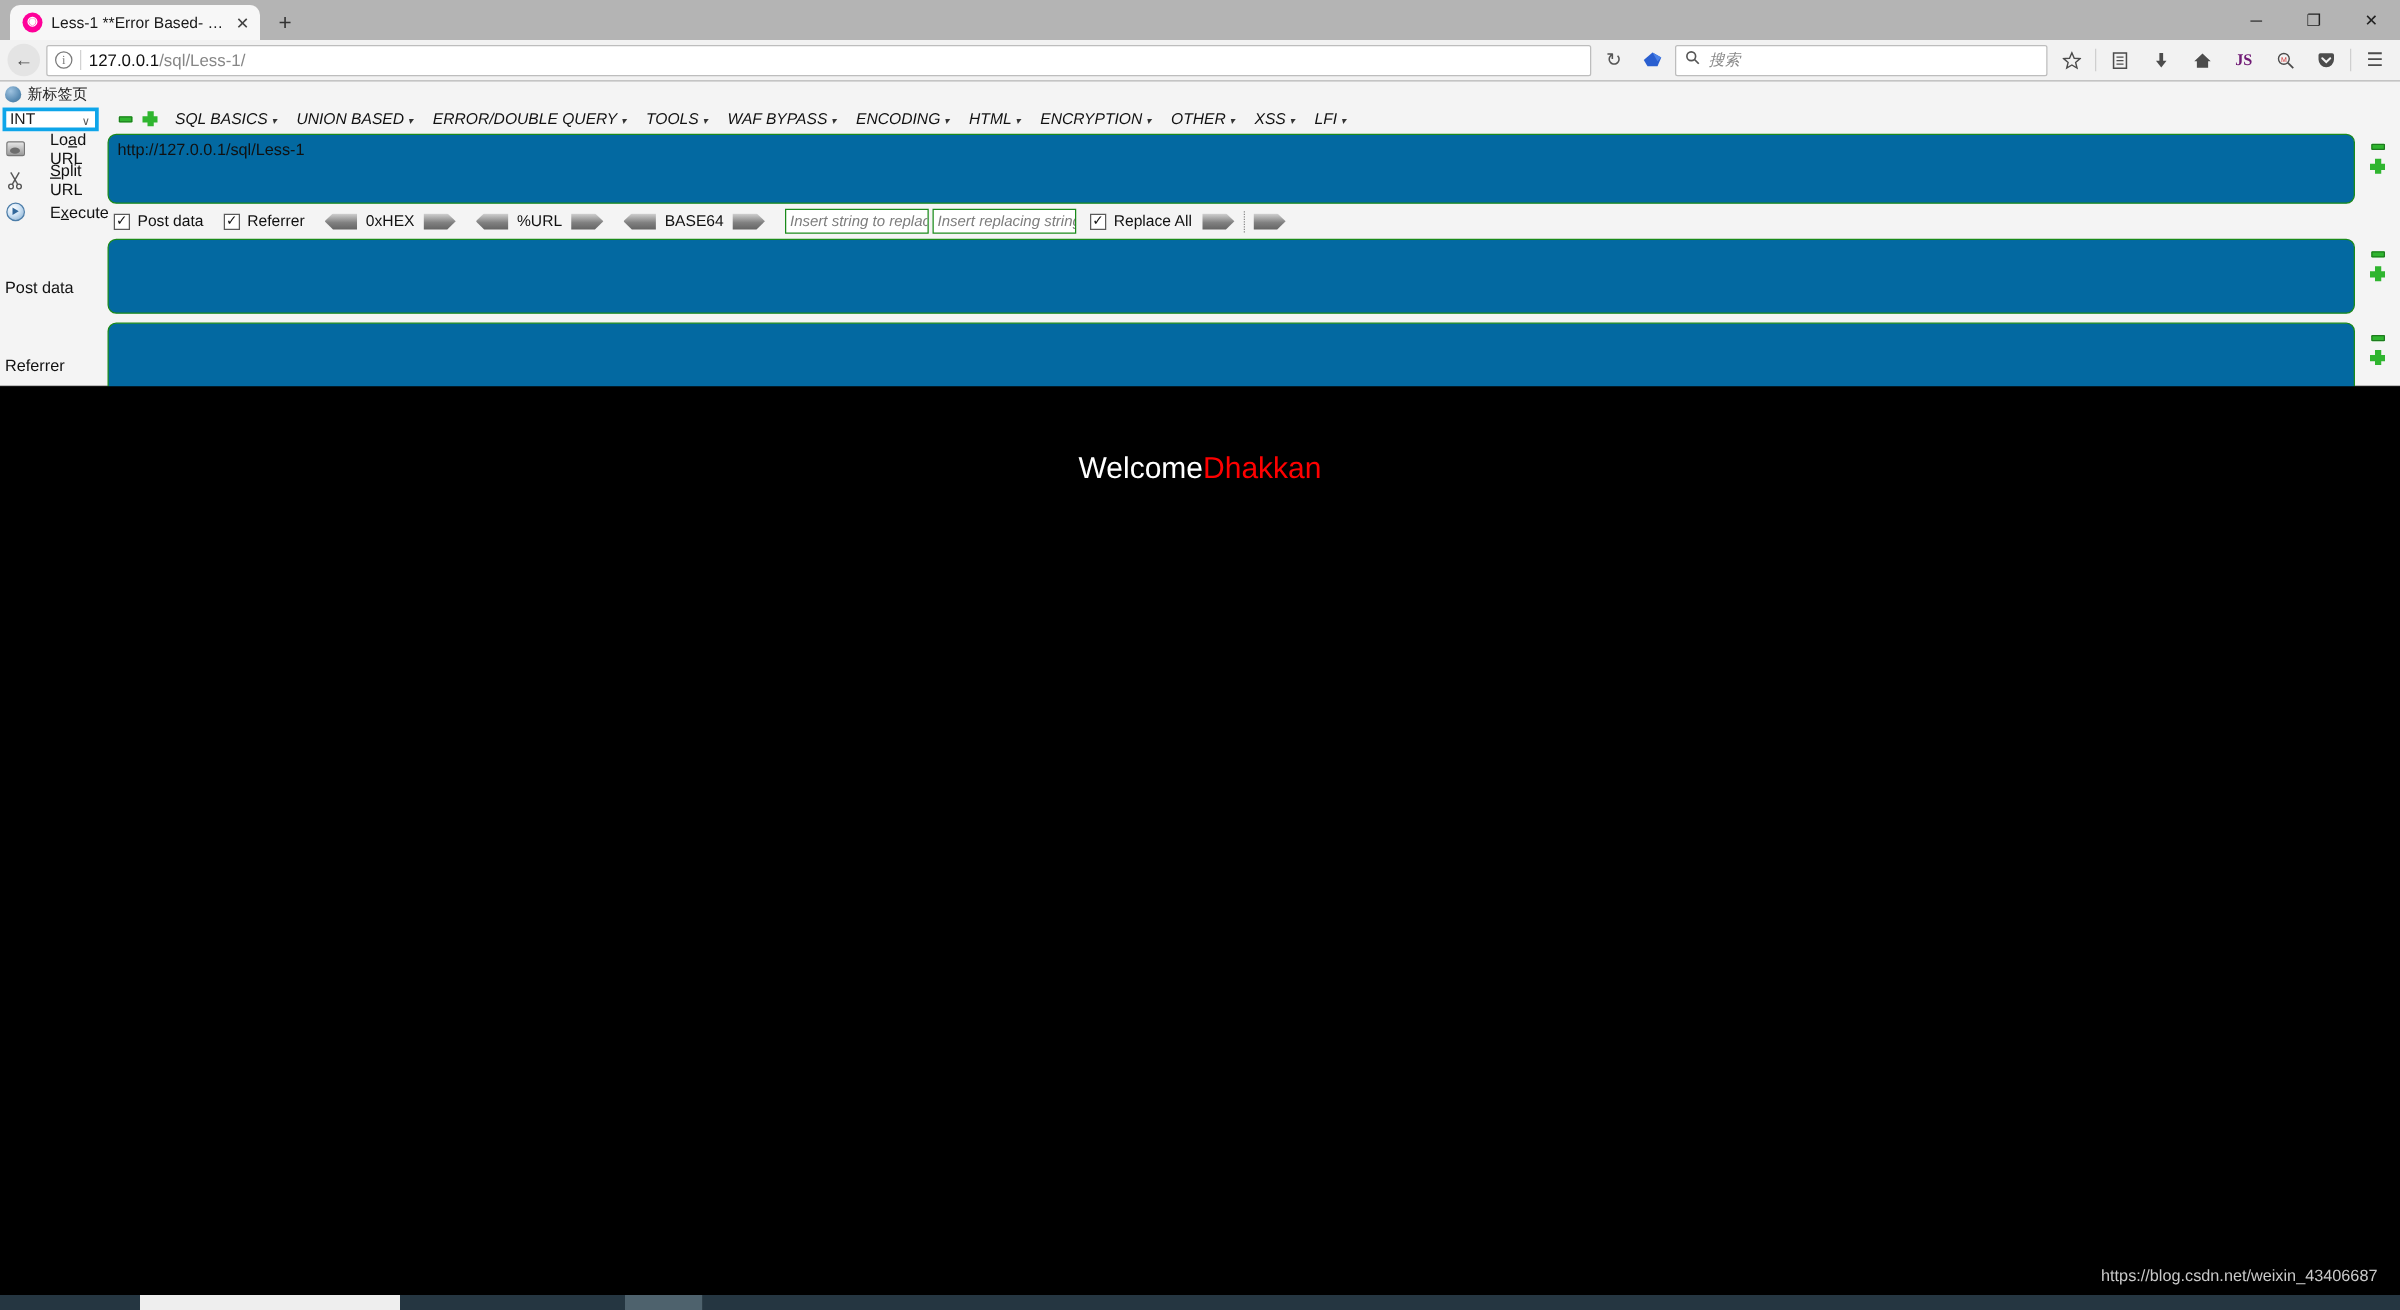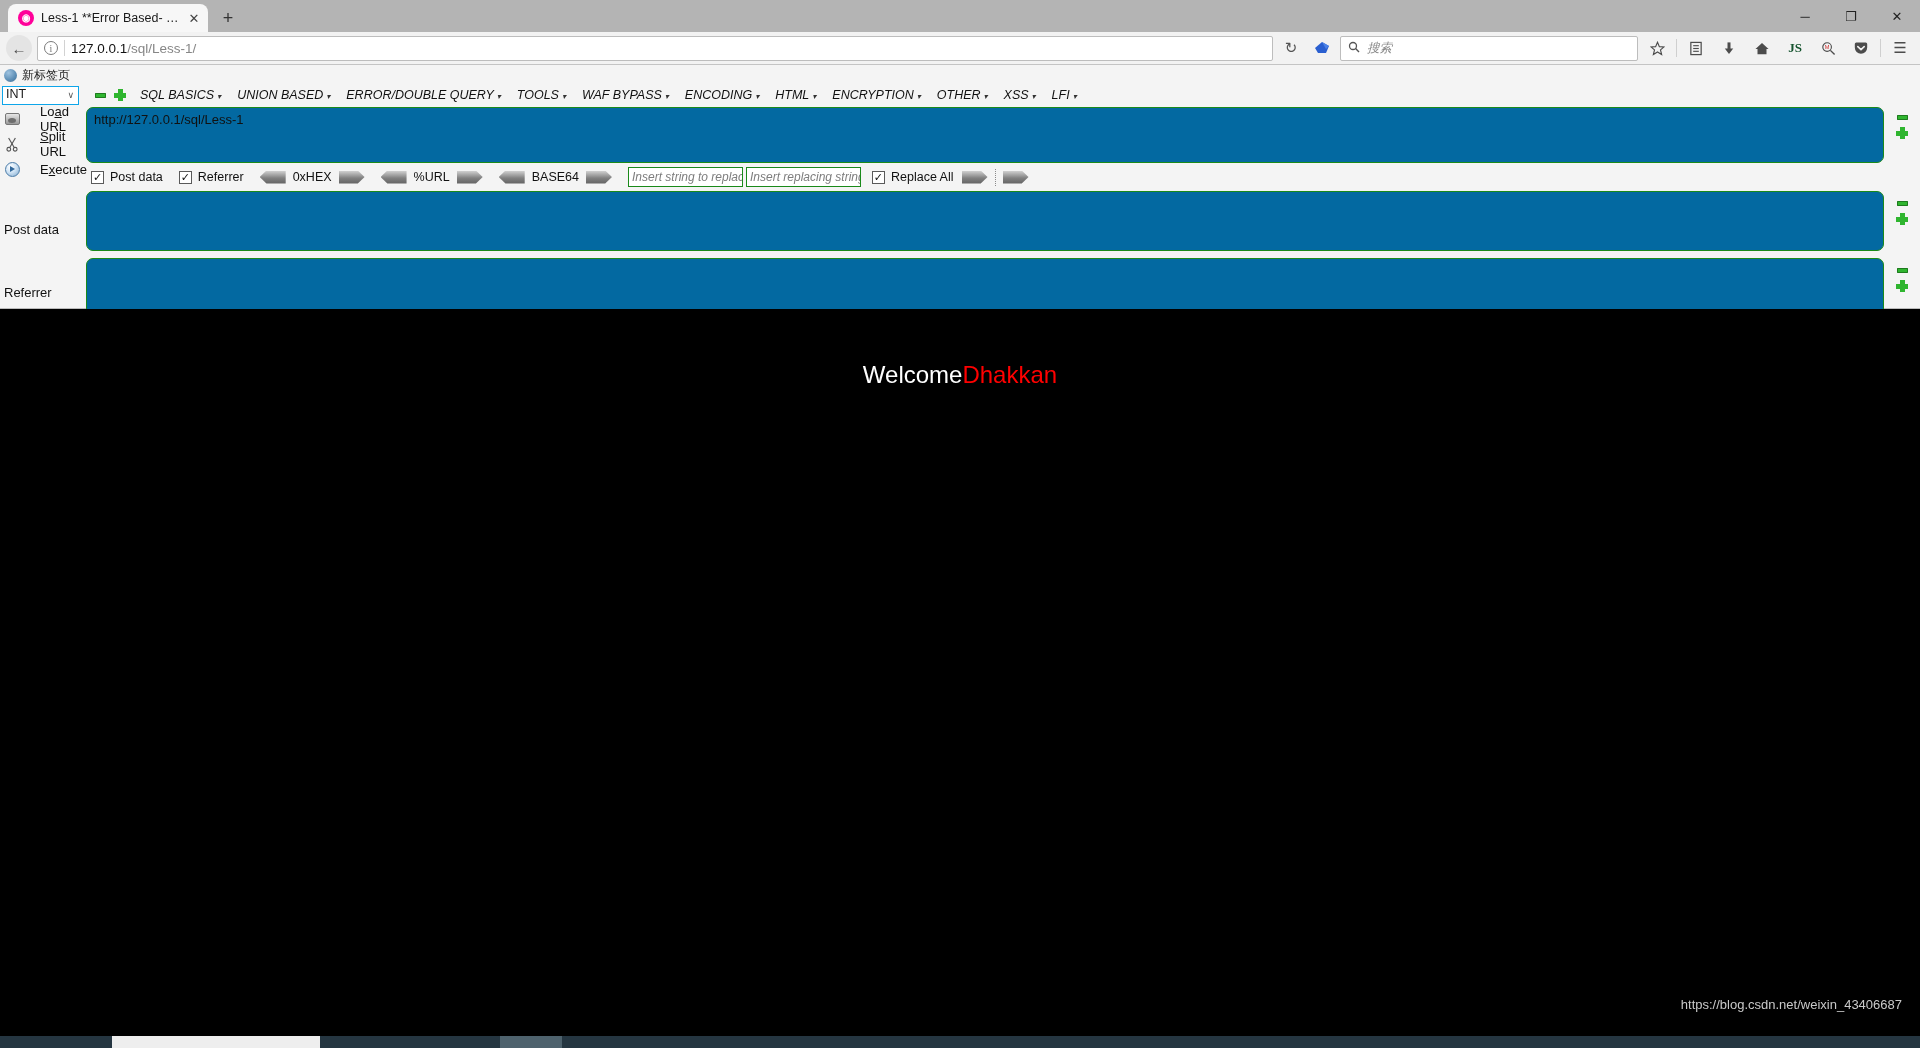--- a/index.html
+++ b/index.html
@@ -142,21 +142,21 @@
     flex: 0 0 auto;
   }
   .search-ph { font-size: 12.5px; color: #888; font-style: italic; }
   .tool-icon {
     width: 28px; height: 28px;
     display: flex; align-items: center; justify-content: center;
     color: #4c4c4c; font-size: 15px;
     flex: 0 0 auto;
   }
   .tool-sep { width:1px; height:18px; background:#cfcfcf; flex:0 0 auto;}
-  .js-icon { color:#14532d; font-weight:bold; font-size:13px; font-family:"Liberation Serif", serif;text-align:center;}
+  .js-icon { color:#701a75; font-weight:bold; font-size:13px; font-family:"Liberation Serif", serif;text-align:center;}
 
   
   .hackbar {
     background: #f4f4f4;
     border-bottom: 1px solid #bbb;
     height: 244px;
     position: relative;
     font-size: 12.5px;
     color: #1a1a1a;
   }
@@ -183,23 +183,23 @@
     width: 86px;
   }
   .sel-row {
     display: flex; align-items: center;
     height: 20px;
     padding-left: 2px;
   }
   .int-select {
     width: 77px; height: 19px;
     background: #fff;
-    border: 1px solid #0ea5e9;
+    border: 3px solid #0ea5e9;
     font-size: 12.5px;
-    display: flex; align-items: flex-start;
+    display: flex; align-items: flex-end;
     padding: 0 3px;
     position: relative;
   }
   .int-select .caret {
     position: absolute; right: 4px; top: 3px;
     font-size: 9px; color: #555;
   }
   .plusminus {
     display: flex; align-items: center; gap: 8px;
     margin-left: 8px;
@@ -377,21 +377,21 @@
         #8d8d8d 2px, #8d8d8d 4px);
     -webkit-background-clip: text;
     background-clip: text;
     -webkit-text-fill-color: transparent;
     text-shadow: 0 0 0 transparent;
     filter: drop-shadow(0 0 2px #ffffff) drop-shadow(0 0 10px #cfcfcf) drop-shadow(2px 3px 2px #000);
     transform: scaleY(1.08);
   }
   .watermark {
     position: absolute;
-    right: 18px; bottom: 24px;
+    right: 18px; bottom: 8px;
     color: #c9c9c9;
     font-size: 13px;
   }
 
   
   .taskbar {
     height: 12px;
     background: #1f2d36;
     display: flex;
   }

